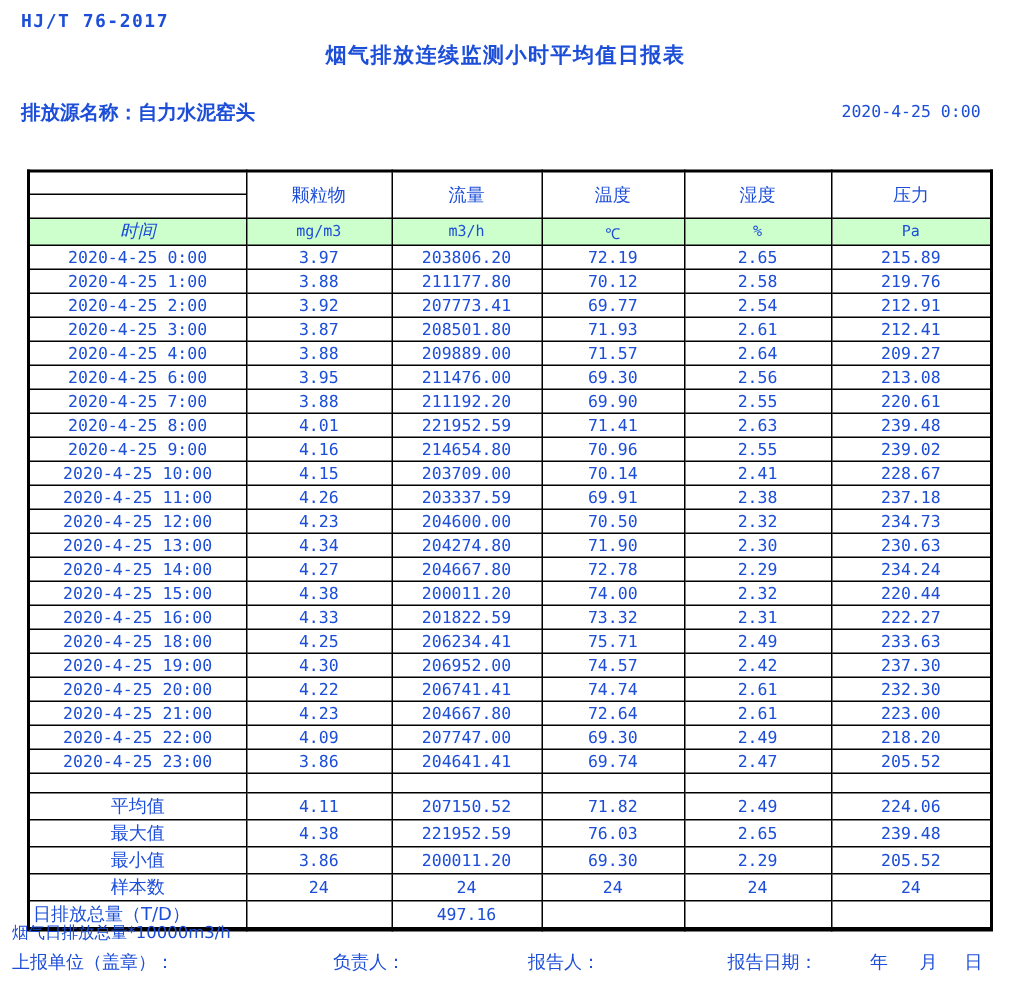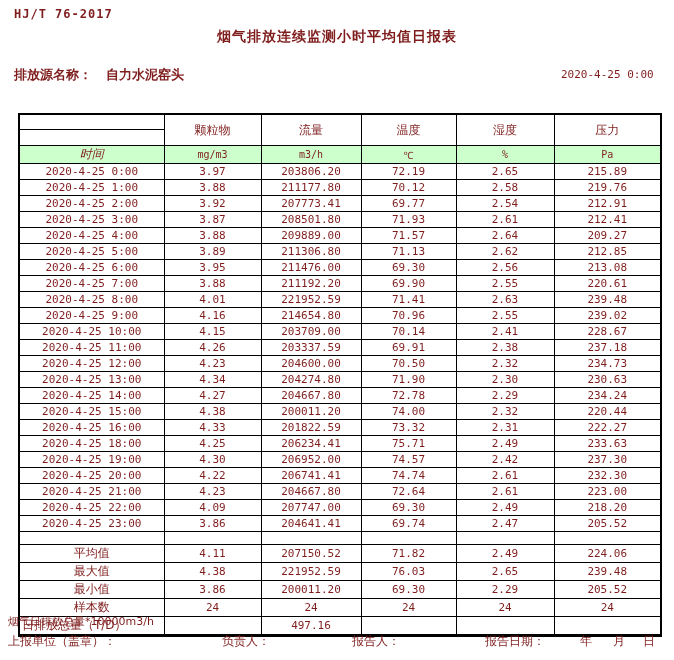--- a/index.html
+++ b/index.html
@@ -1,22 +1,22 @@
 <!DOCTYPE html>
 <html style="--hdr-bg: #CCFFCC;"><head>
 <meta charset="utf-8">
 <style>
   html,body{margin:0;padding:0;background:#ffffff;}
-  .page{position:relative;width:674px;height:660px;background:#fff;color:#7f1d1d;overflow:hidden;
+  .page{position:relative;width:674px;height:660px;background:#fff;color:#1d4ed8;overflow:hidden;
         font-family:"DejaVu Sans","Liberation Sans",sans-serif;}
   .std-code{position:absolute;left:14px;top:7px;font:bold 12px "DejaVu Sans Mono",monospace;letter-spacing:1px;}
   .report-title{position:absolute;left:0;top:28px;width:100%;text-align:center;
         font:bold 14px "DejaVu Sans",sans-serif;letter-spacing:1px;}
   .meta-left{position:absolute;left:14px;top:66px;font:bold 13px "DejaVu Sans",sans-serif;}
-  .meta-left .src-name{margin-left:14px;}
+  .meta-left .src-name{}
   .meta-date{position:absolute;left:561px;top:68px;font:11px "DejaVu Sans Mono",monospace;}
 
   table.report{position:absolute;left:18px;top:113px;width:642px;border-collapse:collapse;
         table-layout:fixed;border:2px solid #000;border-bottom:3px solid #000;}
   table.report td, table.report th{border:1px solid #000;padding:0;margin:0;text-align:center;
         vertical-align:middle;overflow:hidden;white-space:nowrap;font-weight:normal;}
   col.c-time{width:145px;} col.c1{width:97px;} col.c2{width:100px;}
   col.c3{width:95px;} col.c4{width:98px;} col.c5{width:107px;}
 
   tr.pollutant-row th{height:30px;font-size:12px;font-family:"DejaVu Sans",sans-serif;}
@@ -117,28 +117,20 @@
         </tr>
         <tr class="data-row">
           <td>2020-4-25  4:00</td>
           <td>3.88</td>
           <td>209889.00</td>
           <td>71.57</td>
           <td>2.64</td>
           <td>209.27</td>
         </tr>
         <tr class="data-row">
-          <td>2020-4-25  5:00</td>
-          <td>3.89</td>
-          <td>211306.80</td>
-          <td>71.13</td>
-          <td>2.62</td>
-          <td>212.85</td>
-        </tr>
-        <tr class="data-row">
           <td>2020-4-25  6:00</td>
           <td>3.95</td>
           <td>211476.00</td>
           <td>69.30</td>
           <td>2.56</td>
           <td>213.08</td>
         </tr>
         <tr class="data-row">
           <td>2020-4-25  7:00</td>
           <td>3.88</td>

